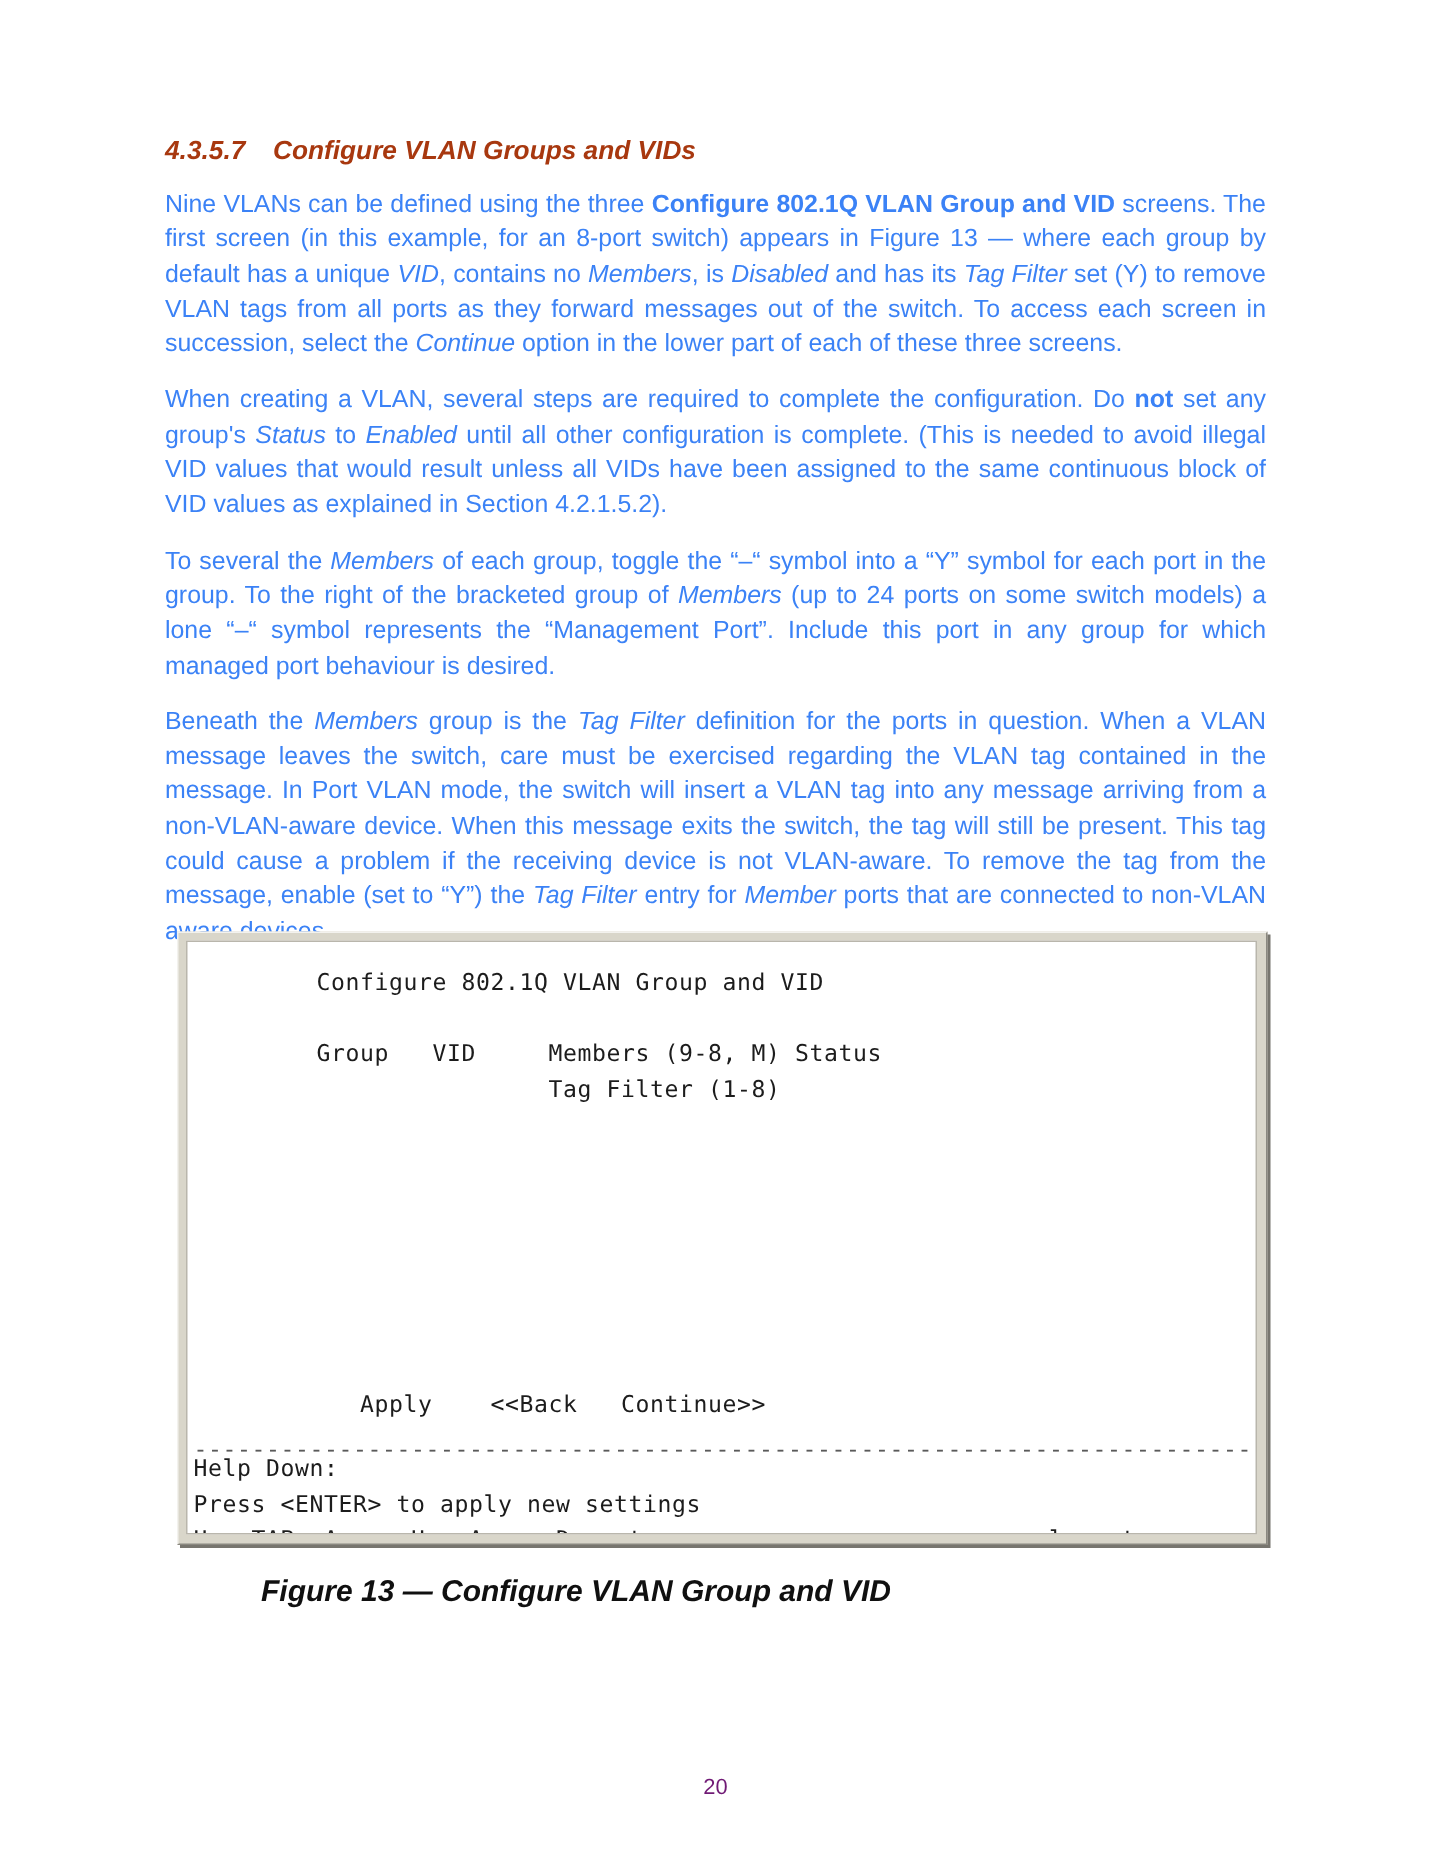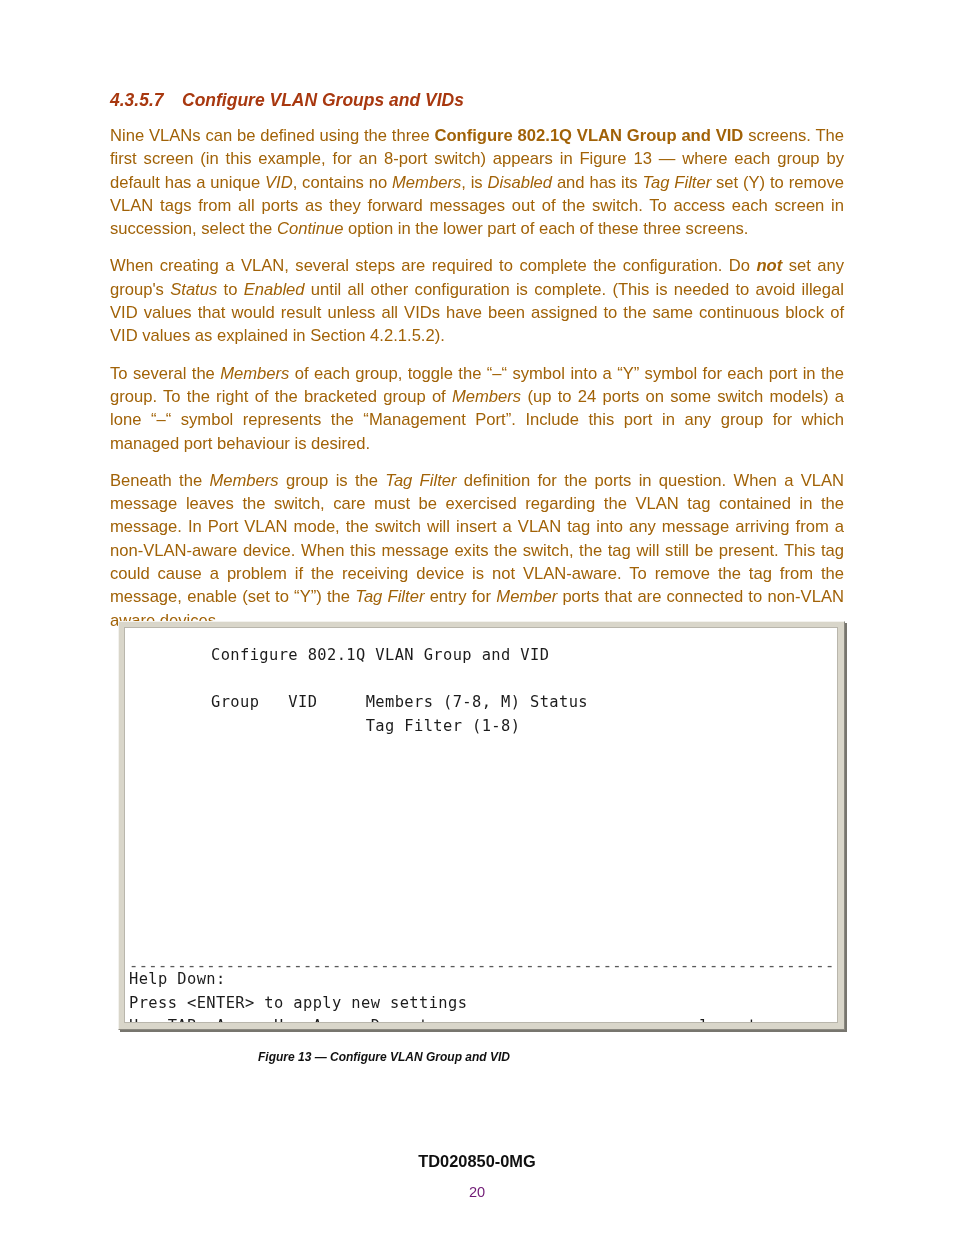--- a/index.html
+++ b/index.html
@@ -47,28 +47,28 @@
     left: 110px;
     top: 124px;
     width: 734px;
   }
   .para {
     font-size: 16.6px;
     line-height: 23.3px;
     text-align: justify;
     text-justify: inter-word;
     margin: 0 0 14px 0;
-    color: #a16207;
+    color: #3b82f6;
     -webkit-hyphens: none;
     hyphens: none;
   }
   .para:last-child { margin-bottom: 0; }
   .para b { font-weight: bold; }
   .para i { font-style: italic; }
-  .para .bi { font-weight: bold; font-style: italic; }
+  .para .bi { font-weight: bold; }
 
   
   .figure-wrap {
     position: absolute;
     left: 118px;
     top: 621px;
     width: 727px;
   }
   .terminal-frame {
     background: #d9d6ca;
@@ -134,21 +134,21 @@
     top: 340px;
   }
 
   
   .figure-caption {
     position: absolute;
     left: 0;
     top: 1050px;
     width: 768px;
     text-align: center;
-    font-size: 12px;
+    font-size: 20px;
     font-weight: bold;
     font-style: italic;
     color: #101010;
   }
 
   
   .footer-doc {
     position: absolute;
     left: 0;
     top: 1152px;
@@ -188,34 +188,34 @@
     <p class="para"><span>Beneath the </span><i>Members</i><span> group is the </span><i>Tag Filter</i><span> definition for the ports in question.  When a VLAN message leaves the switch, care must be exercised regarding the VLAN tag contained in the message.  In Port VLAN mode, the switch will insert a VLAN tag into any message arriving from a non-VLAN-aware device.  When this message exits the switch, the tag will still be present.  This tag could cause a problem if the receiving device is not VLAN-aware.  To remove the tag from the message, enable (set to “Y”) the </span><i>Tag Filter</i><span> entry for </span><i>Member</i><span> ports that are connected to non-VLAN aware devices.</span></p>
 
   </div>
 
   <div class="figure-wrap">
     <div class="terminal-frame">
       <div class="terminal-screen">
 
         <div class="term term-title">Configure 802.1Q VLAN Group and VID</div>
 
-        <div class="term term-head"><span>Group   VID     Members (7-8, M) Status</span>
+        <div class="term term-head"><span>Group   VID     Members (9-8, M) Status</span>
 <span>                Tag Filter (1-8)</span></div>
 
 
+        <div class="term term-actions">   Apply    &lt;&lt;Back   Continue&gt;&gt;</div>
 
         <div class="term term-rule">------------------------------------------------------------------------------</div>
 
         <div class="term term-help"><span>Help Down:</span>
 <span>Press &lt;ENTER&gt; to apply new settings</span>
 <span>Use TAB, Arrow Up, Arrow Down to move cursor among screen elements</span>
 </div>
 
       </div>
     </div>
   </div>
 
   <div class="figure-caption">Figure 13 — Configure VLAN Group and VID</div>
 
-  <div class="footer-doc">TD020850-0MG</div>
   <div class="footer-page">20</div>
 
 </div>
 
 </body></html>

